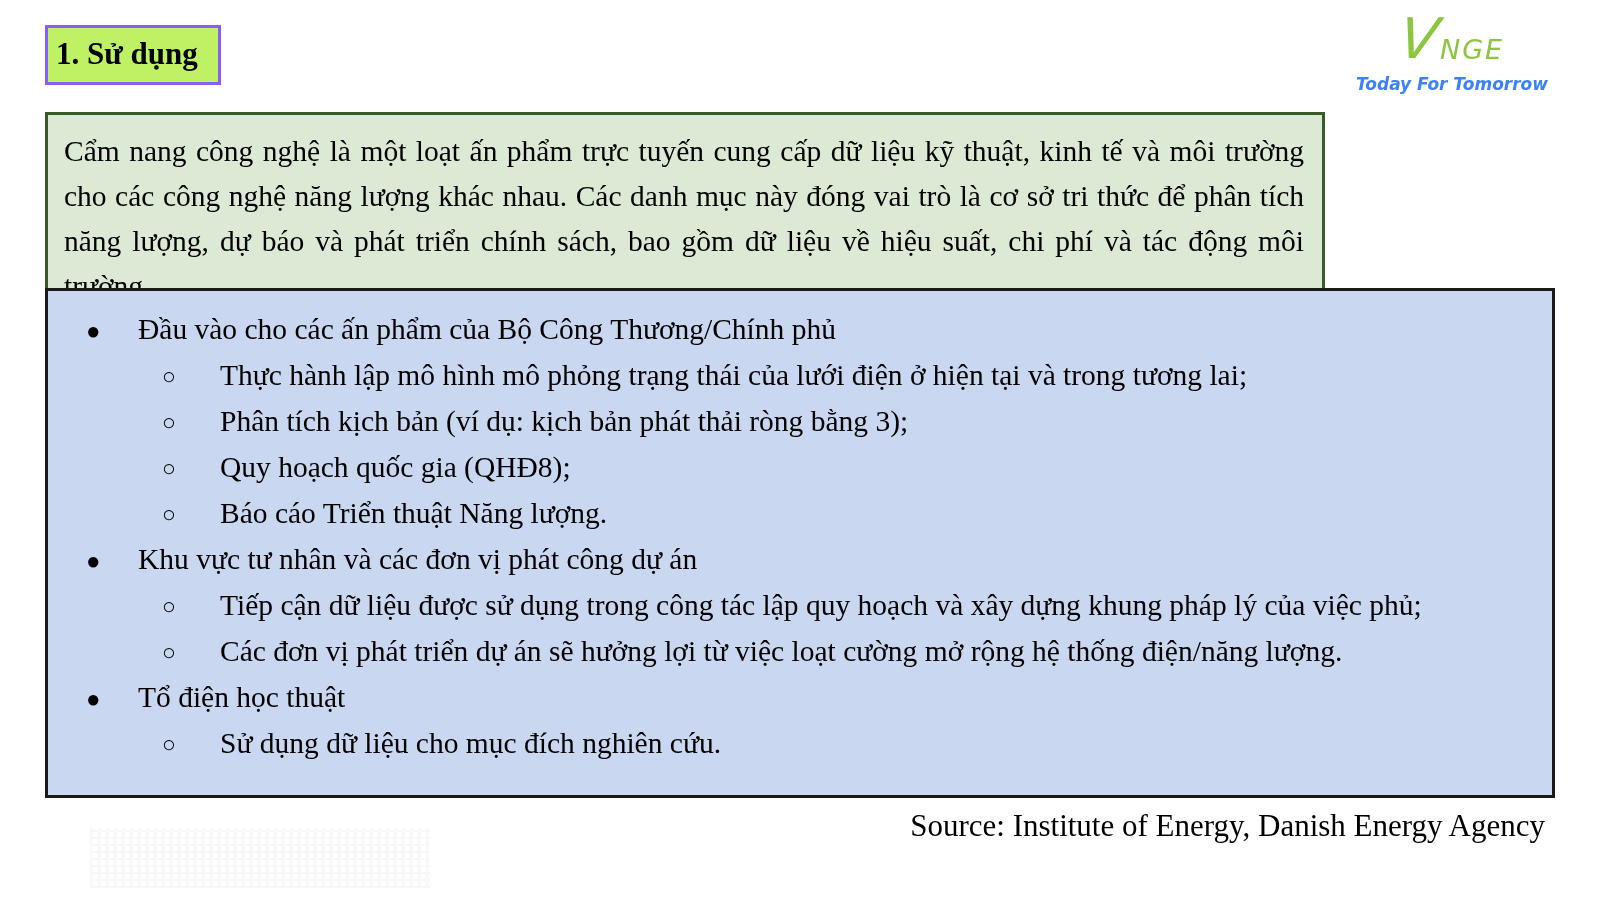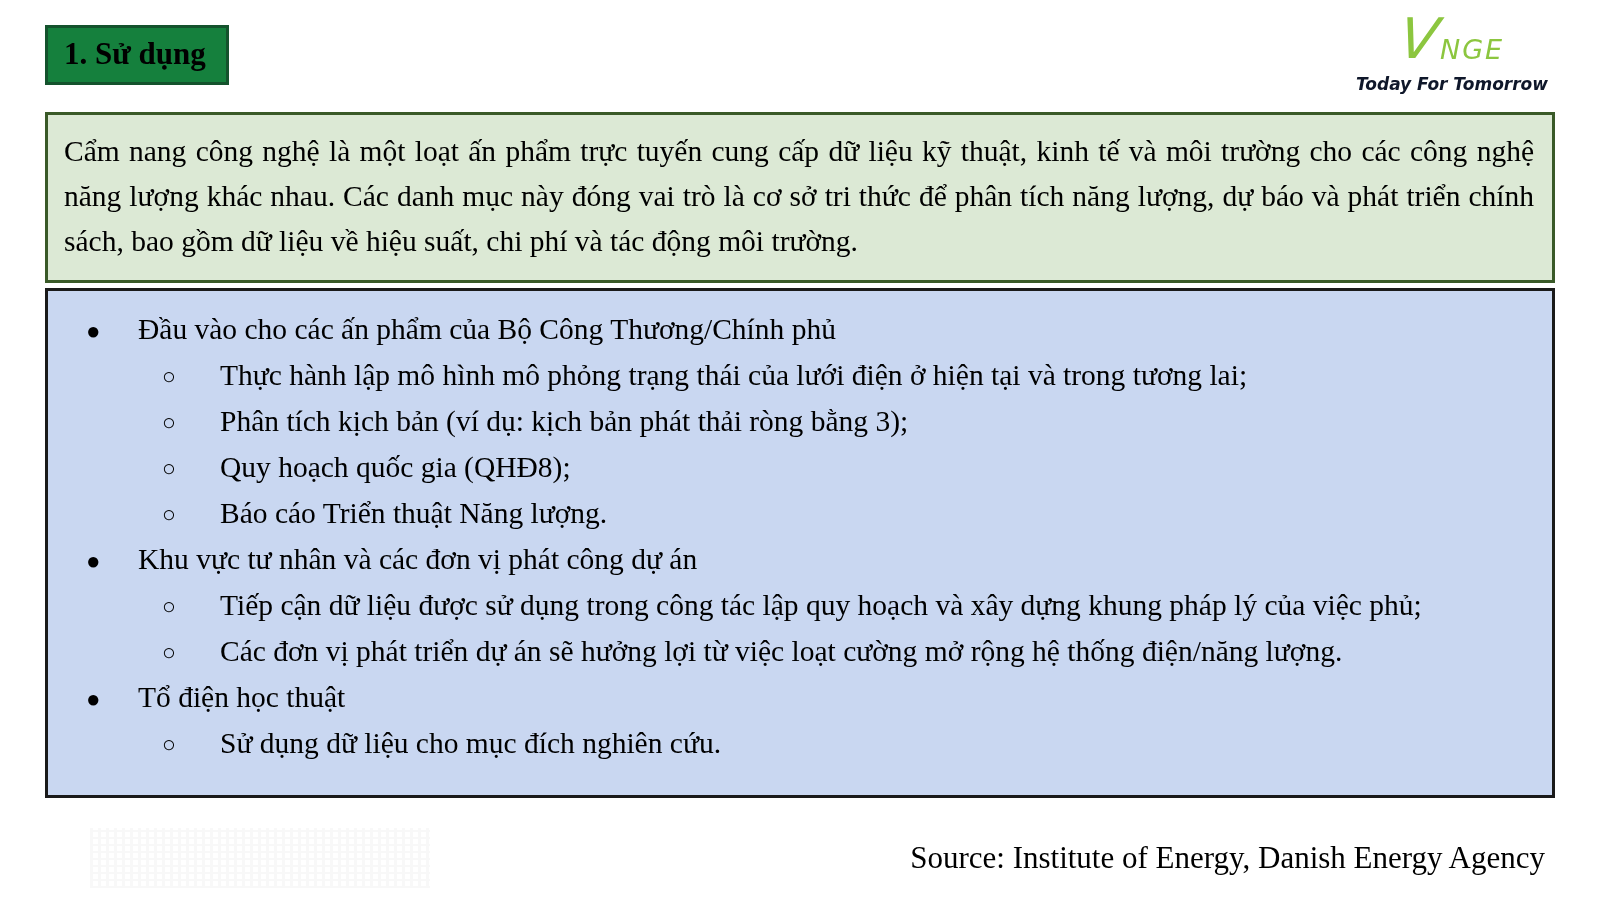--- a/index.html
+++ b/index.html
@@ -12,23 +12,23 @@
     color: #000000;
     position: relative;
     overflow: hidden;
   }
 
   
   .title-box {
     position: absolute;
     left: 45px; top: 25px;
     min-width: 170px;
-    background: #15803d;
-    border: 3px solid #14532d;
-    padding: 8px 20px 10px 16px;
+    background: #bef264;
+    border: 3px solid #8b5cf6;
+    padding: 8px 20px 10px 8px;
     box-sizing: border-box;
   }
   .title-box .title-text {
     font-size: 31px;
     font-weight: bold;
     white-space: nowrap;
   }
 
   
   .logo {
@@ -57,29 +57,29 @@
     letter-spacing: 2px;
     line-height: 1.1;
     margin-left: 2px;
   }
   .logo-tagline {
     margin-top: 10px;
     font-family: "DejaVu Sans", sans-serif;
     font-weight: bold;
     font-style: italic;
     font-size: 17px;
-    color: #0f172a;
+    color: #3b82f6;
     white-space: nowrap;
   }
 
   
   .intro-box {
     position: absolute;
     left: 45px; top: 112px;
-    width: 1510px;
+    width: 1280px;
     box-sizing: border-box;
     background: #dce9d5;
     border: 3px solid #3a5a28;
     padding: 14px 18px 16px 16px;
   }
   .intro-box .intro-text {
     font-size: 29.5px;
     line-height: 45px;
     text-align: justify;
   }
@@ -110,21 +110,21 @@
     text-align: justify;
   }
   .lvl1 { margin-left: 38px; }
   .lvl1 .marker { width: 52px; font-size: 24px; padding-top: 2px; }
   .lvl2 { margin-left: 114px; }
   .lvl2 .marker { width: 58px; font-size: 23px; padding-top: 2px; }
 
   
   .source-line {
     position: absolute;
-    right: 55px; top: 840px;
+    right: 55px; top: 808px;
     font-size: 31px;
   }
 
   
   .watermark {
     position: absolute;
     left: 90px; top: 828px;
     width: 340px; height: 60px;
     opacity: 0.05;
     background:

